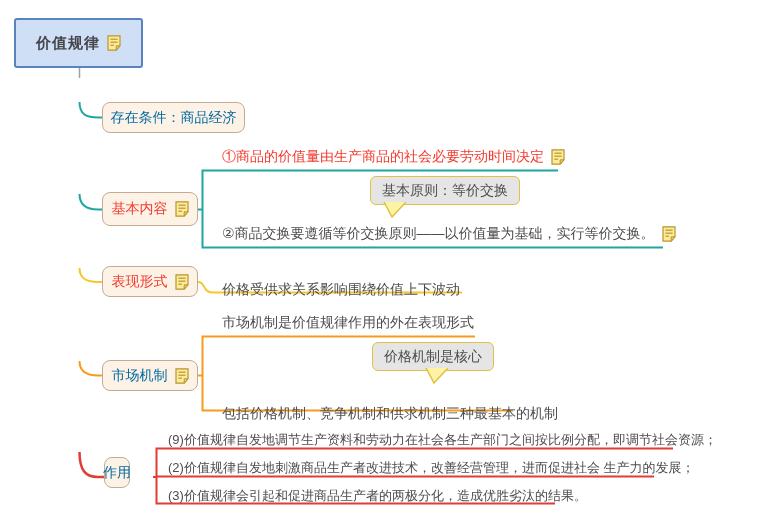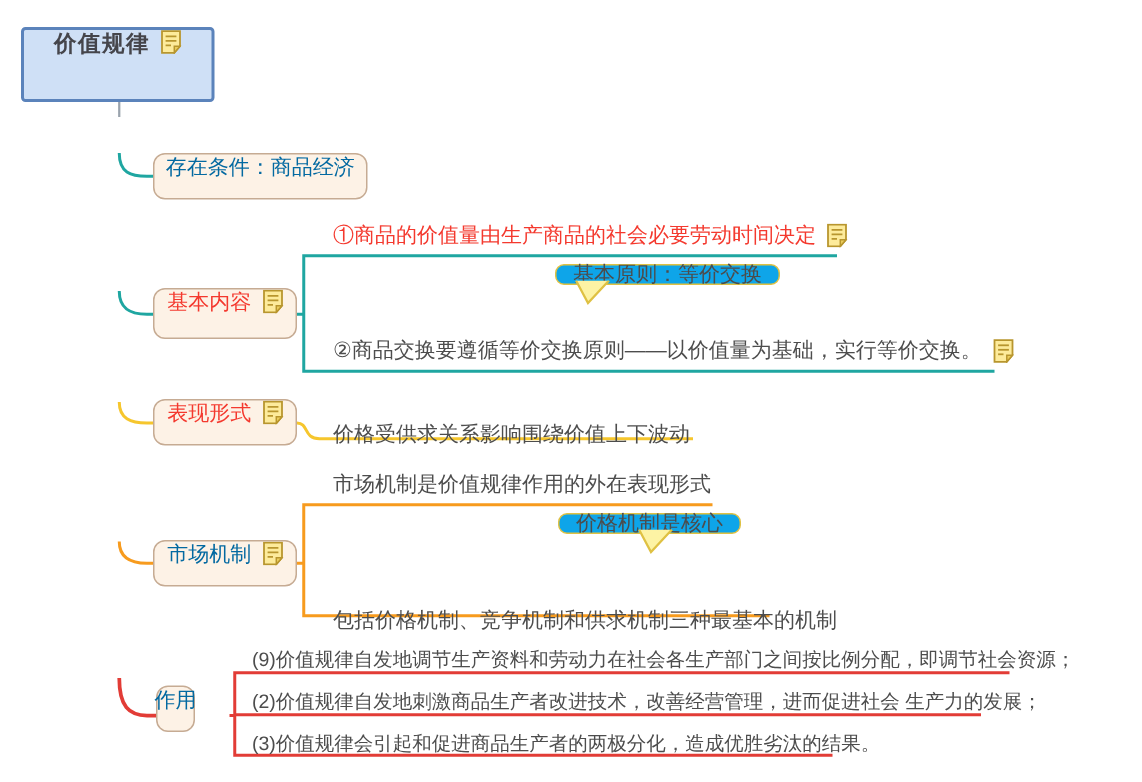--- a/index.html
+++ b/index.html
@@ -1,21 +1,21 @@
 <!DOCTYPE html>
 <html><head>
 <meta charset="utf-8">
 <style>
   html,body{margin:0;padding:0;background:#ffffff;}
   .canvas{
     position:relative;width:761px;height:521px;background:#ffffff;overflow:hidden;
     font-family:"Liberation Sans","DejaVu Sans",sans-serif;
   }
   svg.wires{position:absolute;left:0;top:0;z-index:0;}
-  .node{position:absolute;box-sizing:border-box;display:flex;align-items:flex-start;justify-content:center;z-index:2;}
+  .node{position:absolute;box-sizing:border-box;display:flex;align-items:center;justify-content:center;z-index:2;}
   .root-node{
     left:14px;top:18px;width:129px;height:50px;
     background:#cfe0f6;border:2px solid #5b83bb;border-radius:3px;
     font-size:15px;font-weight:bold;color:#45454b;letter-spacing:1px;
   }
   .topic{
     background:#fdf2e6;border:1.5px solid #c6ab93;border-radius:8px;
     font-size:14px;color:#0369a1;white-space:nowrap;
   }
   .topic.red-label{color:#f4392e;}
@@ -33,23 +33,23 @@
   #t-point1{left:222px;top:147px;font-family:Liberation Mono, monospace;}
   #t-point2{left:222px;top:224px;}
   #t-form-child{left:222px;top:280px;}
   #t-mech1{left:222px;top:313px;}
   #t-mech2{left:222px;top:404px;text-align:right;}
   #t-e1{left:168px;top:430px;}
   #t-e2{left:168px;top:458px;}
   #t-e3{left:168px;top:486px;}
   .callout{
     position:absolute;z-index:3;box-sizing:border-box;
-    background:#0ea5e9;border:1.5px solid #dfc143;border-radius:6px;
+    background:#e5e5e5;border:1.5px solid #dfc143;border-radius:6px;
     font-size:14px;color:#4c4c4c;white-space:nowrap;
-    display:flex;align-items:center;justify-content:center;padding:0 11px;height:14px;
+    display:flex;align-items:center;justify-content:center;padding:0 11px;height:29px;
   }
   #callout-principle{left:370px;top:176px;}
   #callout-core{left:328px;top:342px;margin-left:44px;}
   .tail{position:absolute;top:calc(100% - 2px);width:24px;height:17px;}
   #callout-principle .tail{left:12px;}
   #callout-core .tail{left:52px;}
   .note-icon{margin-left:7px;flex:0 0 auto;display:block;}
 </style>
 </head>
 <body>

